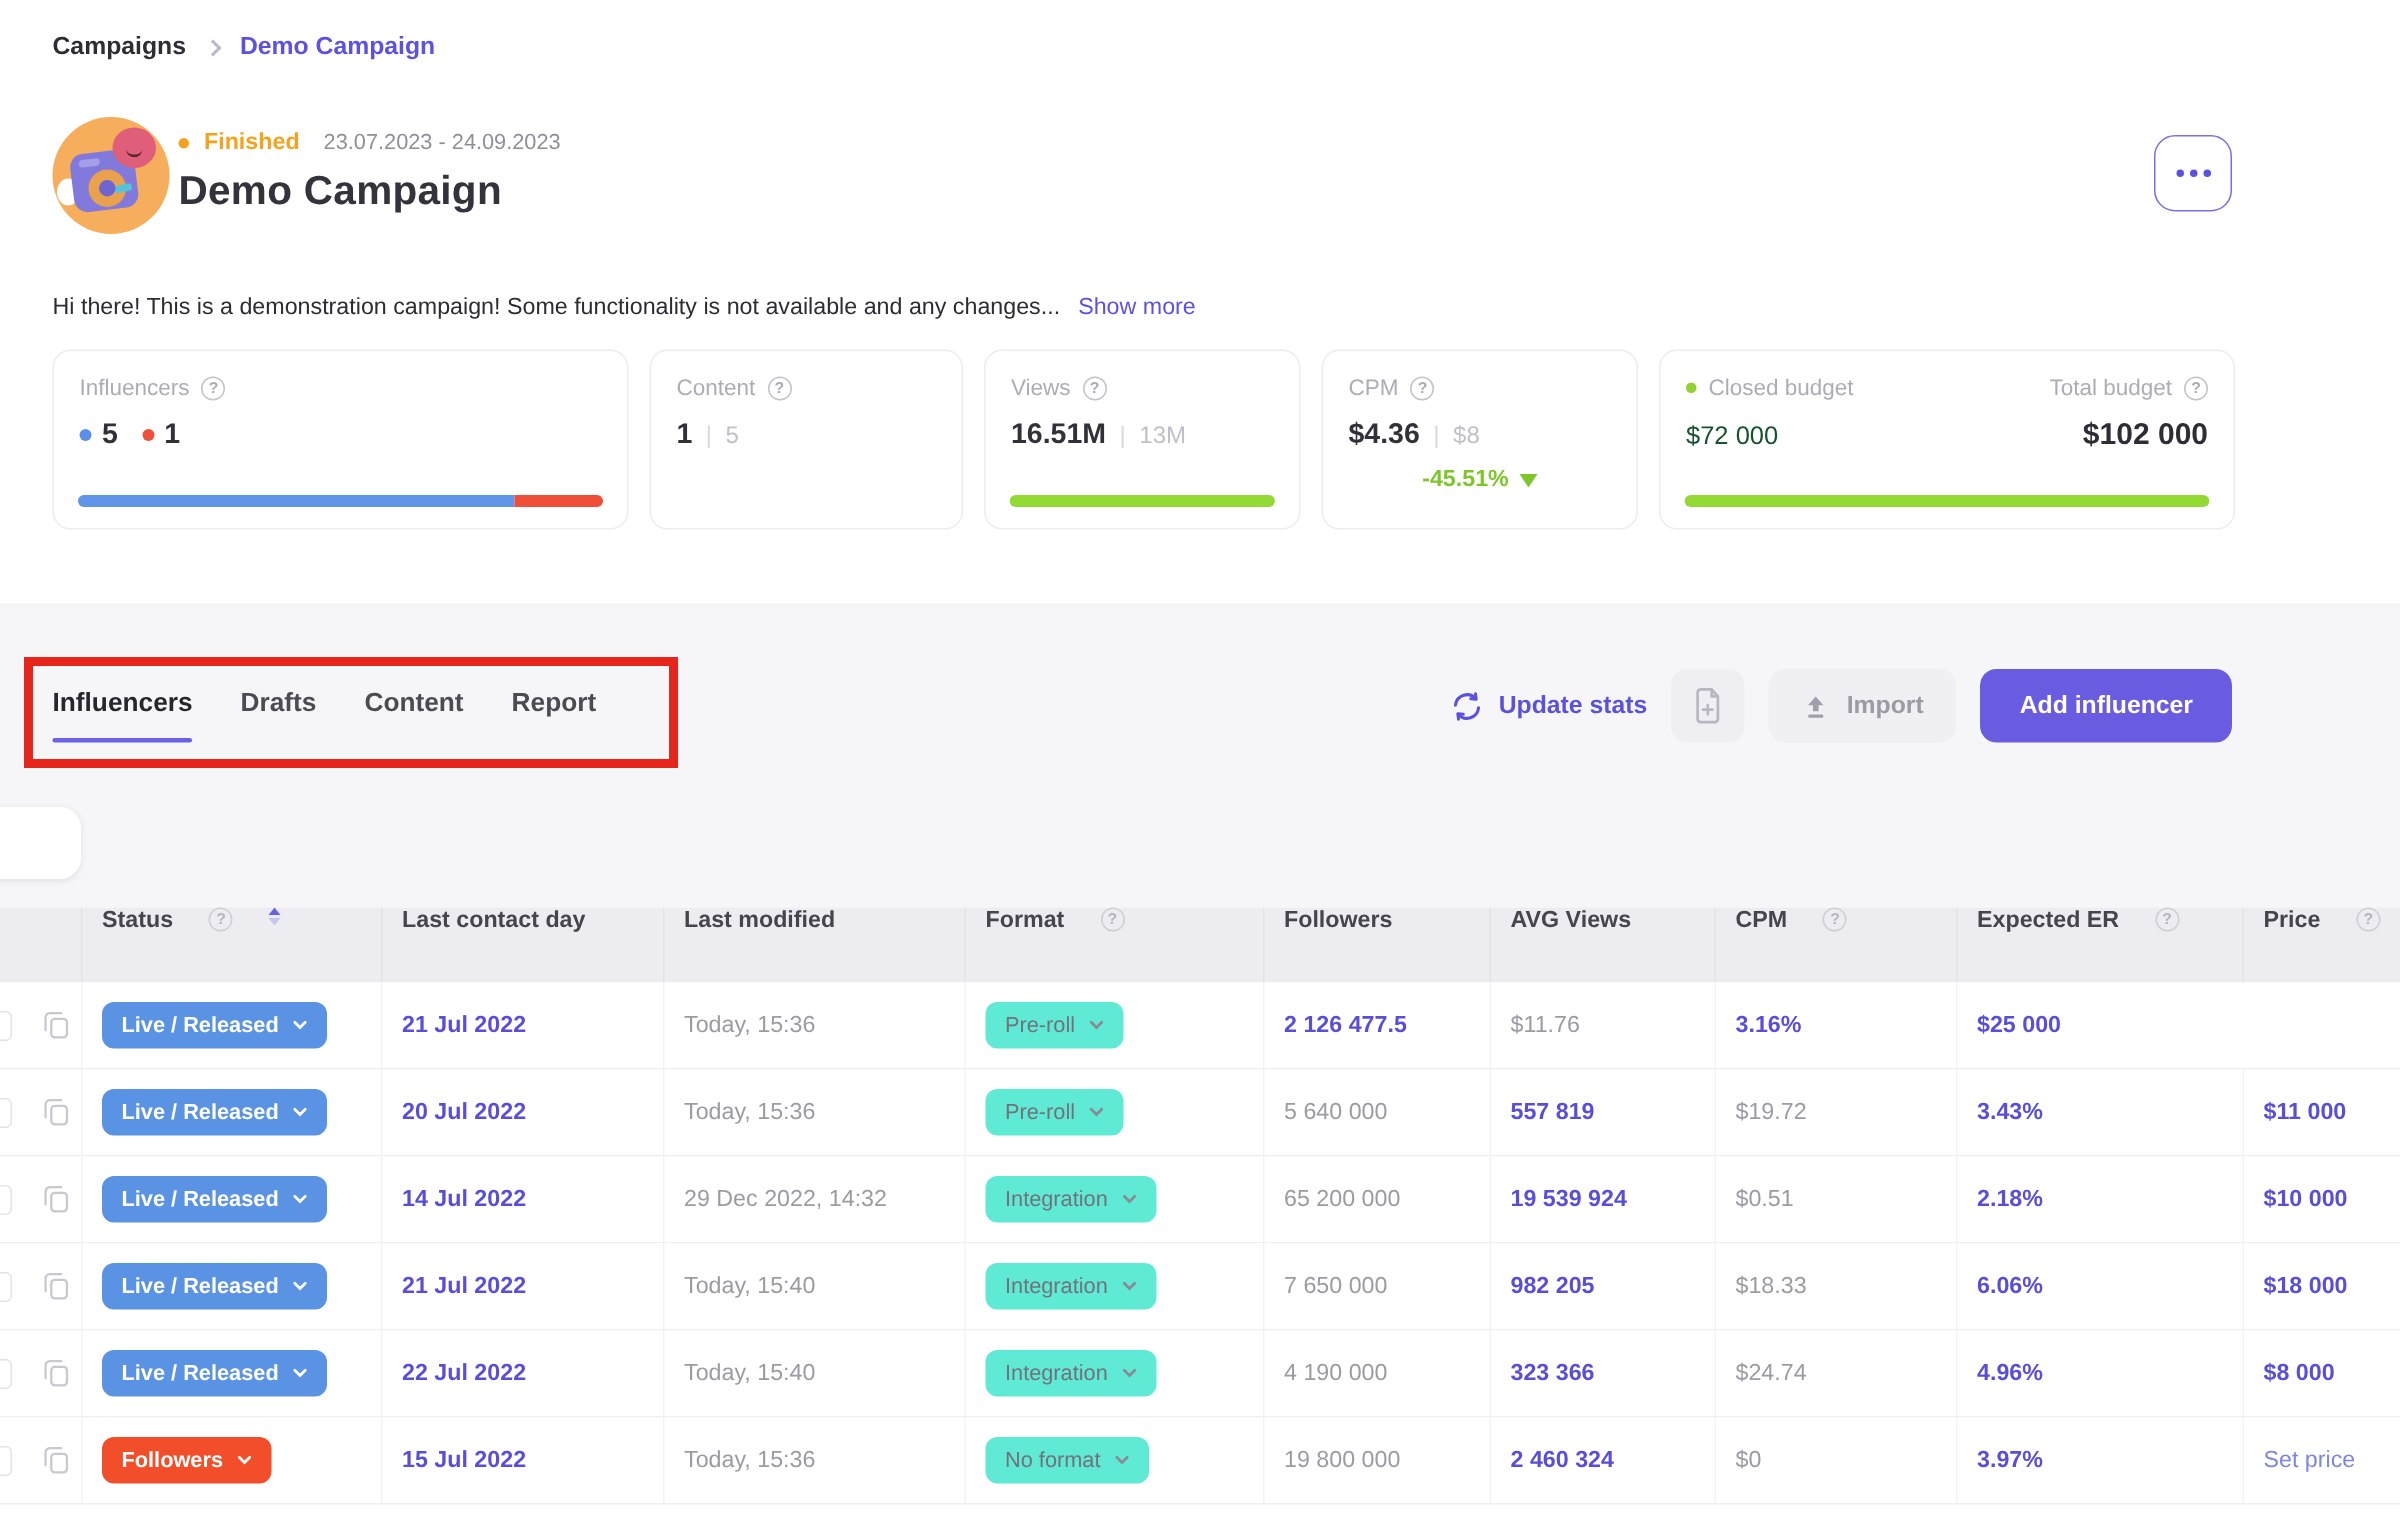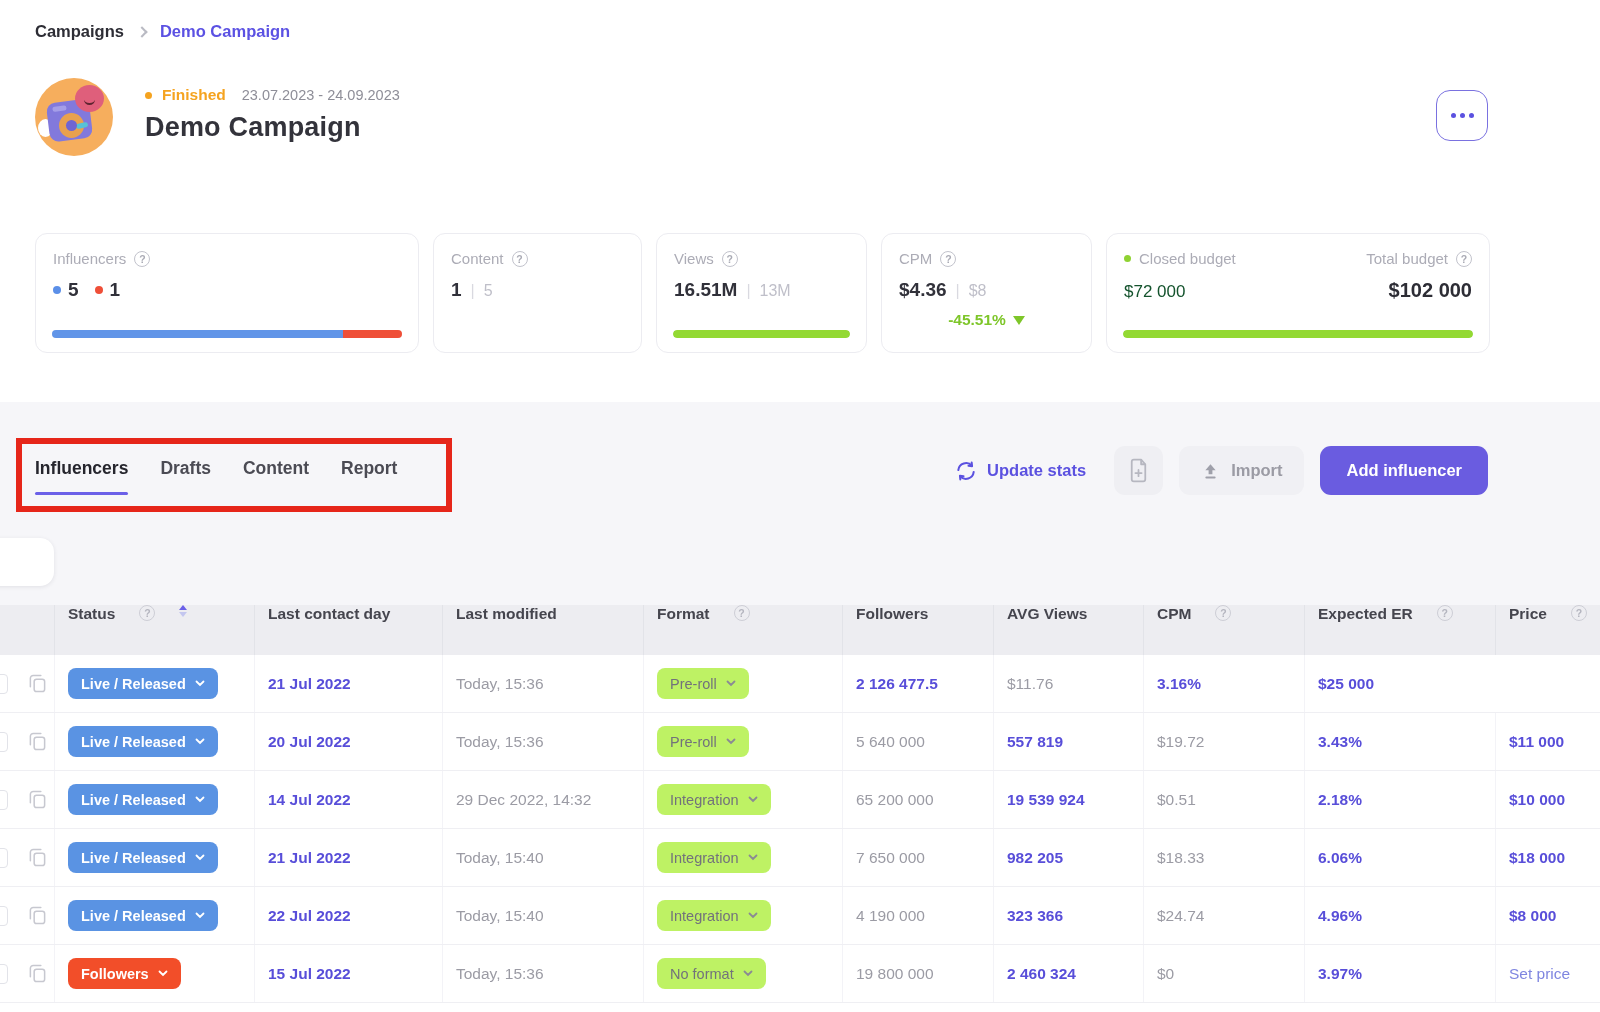--- a/index.html
+++ b/index.html
@@ -7,21 +7,21 @@
   #page {
     position:relative; width:1600px; height:1012px; overflow:hidden;
     background:#fff; font-family:"Liberation Sans", sans-serif; color:#34343c;
   }
   
   .breadcrumb { position:absolute; top:22px; left:35px; display:flex; align-items:center; gap:14px; font-size:16.5px; }
   .crumb-root { font-weight:700; color:#2d2d35; cursor:pointer; }
   .crumb-sep { width:8px; height:8px; border-top:2px solid #b9bac3; border-right:2px solid #b9bac3; transform:rotate(45deg); }
   .crumb-current { font-weight:600; color:#5b51e3; }
   
-  .camp-header { position:absolute; top:78px; left:35px; display:flex; gap:32px; align-items:flex-start; }
+  .camp-header { position:absolute; top:78px; left:35px; display:flex; gap:6px; align-items:flex-start; }
   .avatar { width:78px; height:78px; border-radius:50%; background:#f6ae5d; position:relative; overflow:hidden; flex:none; }
   .cam { position:absolute; left:13px; top:23px; width:43px; height:39px; background:#8279dc; border-radius:9px; transform:rotate(-7deg); }
   .cam::before { content:""; position:absolute; left:6px; top:4px; width:14px; height:5px; border-radius:3px; background:#a59ee8; }
   .lens { position:absolute; left:24px; top:35px; width:25px; height:25px; border-radius:50%; background:#e9a14e; }
   .lens::after { content:""; position:absolute; left:7px; top:7px; width:11px; height:11px; border-radius:50%; background:#6f65d2; }
   .lens::before { content:""; position:absolute; right:-4px; top:10px; width:12px; height:5px; background:#57c3d6; border-radius:3px; transform:rotate(-12deg); }
   .balloon { position:absolute; right:9px; top:7px; width:29px; height:27px; border-radius:50%; background:#df5f7b; }
   .balloon::after { content:""; position:absolute; left:9px; top:12px; width:11px; height:6px; border:2px solid #5e2430; border-top:none; border-left:none; border-right:none; border-radius:0 0 8px 8px; }
   .blob { position:absolute; left:3px; top:41px; width:15px; height:18px; background:#fff; border-radius:50%; }
   .status-row { display:flex; align-items:center; gap:10px; margin-top:8px; }
@@ -61,21 +61,21 @@
   .total-val { color:#2d2d35; font-size:20px; font-weight:700; }
   .dot-green { background:#8fd232; }
   
   .band { position:absolute; top:402px; left:0; width:1600px; height:203px; background:#f6f6f9; }
   .tabs { position:absolute; left:35px; top:56px; display:flex; gap:32px; }
   .tab { font-size:17.5px; font-weight:600; color:#4b4b54; padding-bottom:16px; cursor:pointer; position:relative; }
   .tab.active { font-weight:700; color:#26262e; }
   .tab.active::after { content:""; position:absolute; left:0; right:0; bottom:0; height:3px; border-radius:2px; background:#6b60e8; }
   .annotation-box { position:absolute; left:16px; top:36px; width:436px; height:74px; border:6px solid #e6261a; pointer-events:none; }
   .band-actions { position:absolute; right:112px; top:44px; display:flex; align-items:center; gap:16px; }
-  .update-stats { display:flex; align-items:center; gap:10px; color:#5b51e0; font-size:16.5px; font-weight:600; cursor:pointer; margin-right:12px; }
+  .update-stats { display:flex; align-items:center; gap:10px; color:#5b51e0; font-size:16.5px; font-weight:600; cursor:pointer; margin-right:0; }
   .icon-btn { width:49px; height:49px; border-radius:11px; background:#efeff3; display:flex; align-items:center; justify-content:center; cursor:pointer; }
   .import-btn { height:49px; border-radius:11px; background:#f0f0f4; display:flex; align-items:center; gap:11px; padding:0 22px; color:#9b9ba4; font-size:16.5px; font-weight:600; cursor:pointer; }
   .add-btn { height:49px; border-radius:11px; background:#6a5ce0; color:#fff; border:none; font-family:inherit; font-size:16.5px; font-weight:600; padding:12px 26px; cursor:pointer; }
   .float-box { position:absolute; left:-22px; top:136px; width:76px; height:48px; background:#fff; border-radius:14px; box-shadow:0 1px 4px rgba(40,40,60,.10); }
   
   .tgrid { display:grid; grid-template-columns:55px 200px 188px 201px 199px 151px 150px 161px 191px minmax(0,1fr); }
   .thead { position:absolute; top:605px; left:0; width:1600px; height:50px; background:#ededf1; }
   .th { display:flex; align-items:flex-start; gap:24px; padding-left:13px; font-size:15.5px; font-weight:700; color:#45454e; border-right:1px solid #e2e3e8; }
   .th:last-child { border-right:none; }
   .th .help { border-color:#cdced6; color:#b4b5bf; }
@@ -87,21 +87,21 @@
   .td { display:flex; align-items:center; padding-left:13px; border-right:1px solid #f3f3f7; overflow:hidden; }
   .td:last-child { border-right:none; }
   .td-icons { justify-content:flex-end; padding:0 5px 0 0; position:relative; }
   .sliver { position:absolute; left:-10px; top:19px; width:18px; height:20px; border:1.6px solid #e2e3e9; border-radius:4px; }
   .copy-btn { background:none; border:none; cursor:pointer; padding:2px; display:flex; }
   .status-pill { display:flex; align-items:center; gap:9px; height:31px; border-radius:8px; padding:0 13px; border:none; font-family:inherit; font-size:14.5px; font-weight:700; color:#fff; cursor:pointer; }
   .status-pill[data-variant="live"] { background:#5a93e3; }
   .status-pill[data-variant="rejected"] { background:#f24e29; }
   .date-link { color:#584ed9; font-size:15.5px; font-weight:600; cursor:pointer; }
   .modified { color:#9b9ba4; font-size:15.5px; }
-  .format-pill { display:flex; align-items:center; gap:9px; height:31px; border-radius:8px; padding:0 13px; border:none; font-family:inherit; background:#bef264; font-size:14.5px; font-weight:500; color:#72727b; cursor:pointer; }
+  .format-pill { display:flex; align-items:center; gap:9px; height:31px; border-radius:8px; padding:0 13px; border:none; font-family:inherit; background:#5eead4; font-size:14.5px; font-weight:500; color:#72727b; cursor:pointer; }
   .followers { color:#9b9ba4; font-size:15.5px; }
   .avg-views { color:#584ed9; font-size:15.5px; font-weight:700; cursor:pointer; }
   .cpm-val { color:#9b9ba4; font-size:15.5px; }
   .er-val { color:#584ed9; font-size:15.5px; font-weight:700; cursor:pointer; }
   .price-val { color:#584ed9; font-size:15.5px; font-weight:700; cursor:pointer; }
   .price-val[data-variant="link"] { color:#7f86e0; font-weight:500; }
   .chev { flex:none; display:flex; }
 </style>
 </head>
 <body>
@@ -130,20 +130,23 @@
       <div class="camp-title">Demo Campaign</div>
     </div>
   </div>
 
   <button class="more-btn" aria-label="more">
     <i></i>
       <i></i>
       <i></i>
   </button>
 
+  <div class="desc">
+    <span>Hi there! This is a demonstration campaign! Some functionality is not available and any changes...</span><span class="show-more">Show more</span>
+  </div>
 
   <div class="cards">
 
     <div class="card" style="width:384px">
       <div class="card-label">
         <span>Influencers</span>
         <span class="help">?</span>
       </div>
       <div class="inf-counts">
         <span class="cnt">

